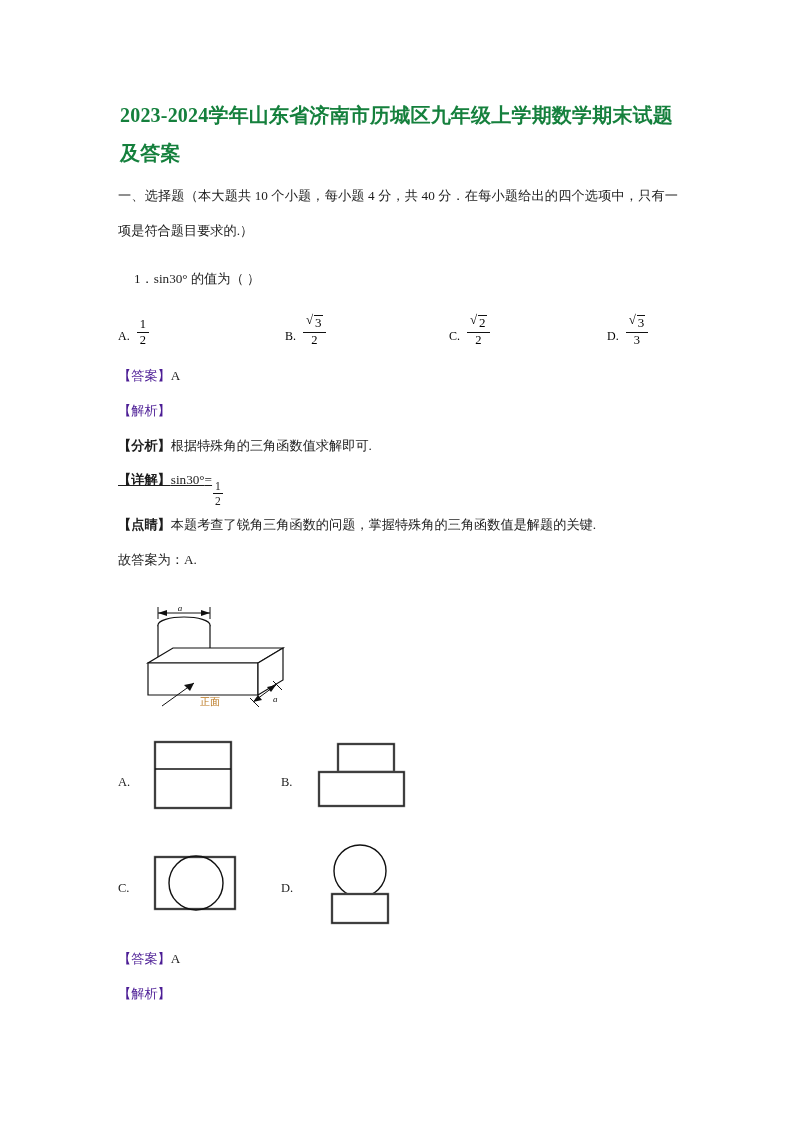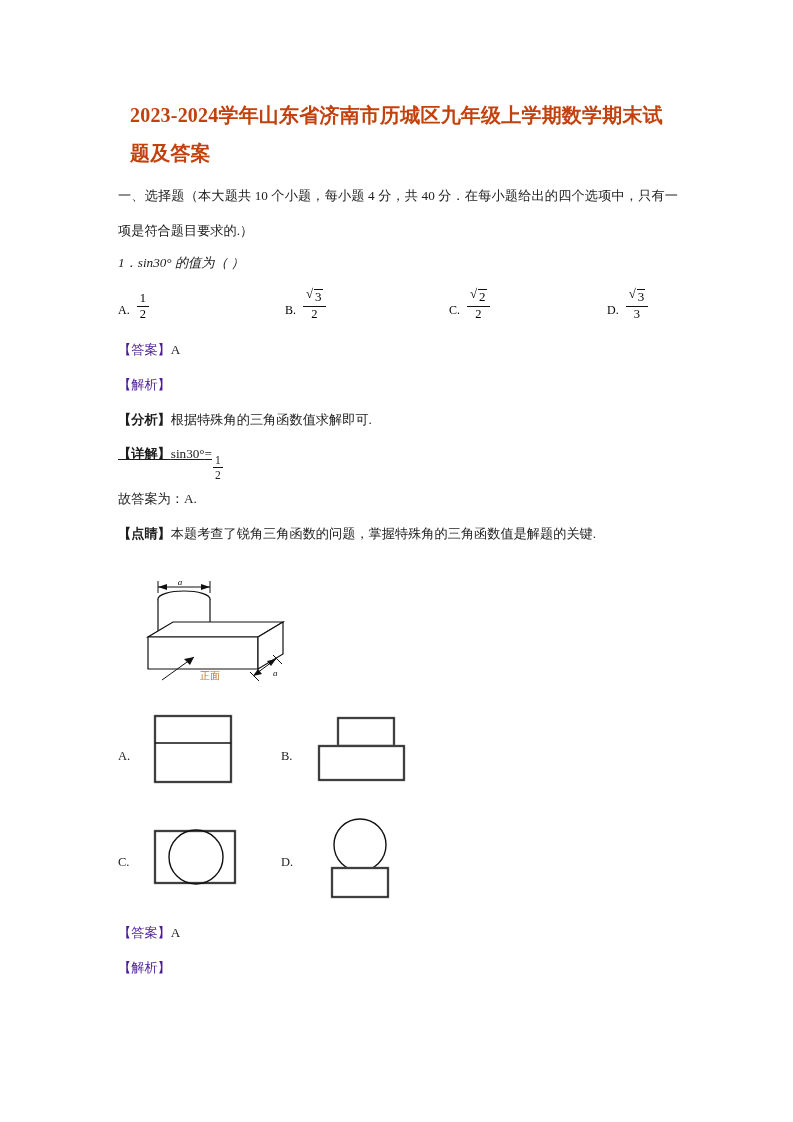--- a/index.html
+++ b/index.html
@@ -28,38 +28,37 @@
     top: 96px;
     width: 560px;
   }
 
   
   .doc-title {
     font-size: 20px;
     font-weight: bold;
     line-height: 38px;
     letter-spacing: 0.2px;
-    margin: 0 0 6px 12px;
-    color: #c2410c;
+    margin: 0 0 6px 2px;
+    color: #15803d;
   }
 
   
   .para {
     font-size: 13.2px;
     line-height: 35px;
     margin: 0;
     color: #1c1c1c;
     text-align: justify;
   }
   .q-text {
     font-size: 13.2px;
     line-height: 30px;
-    margin: 0;
+    margin: 16px;
     color: #1c1c1c;
-    font-style: italic;
   }
   .blue {
     color: #4c1d95;
   }
   .lbl-bold {
     font-weight: bold;
   }
 
   
   .opt-row {
@@ -230,25 +229,25 @@
       <span class="lbl-bold">【分析】</span><span>根据特殊角的三角函数值求解即可.</span>
     </p>
 
     <p class="para" style="line-height:34px;text-decoration:underline;">
       <span class="lbl-bold">【详解】</span><span>sin30°</span><span>=</span><span class="inline-frac">
           <span class="num">1</span>
           <span class="den">2</span>
         </span>
     </p>
 
+    <p class="para">
+      <span class="lbl-bold">【点睛】</span><span>本题考查了锐角三角函数的问题，掌握特殊角的三角函数值是解题的关键.</span>
+    </p>
+
     <p class="para">故答案为：A.</p>
-
-    <p class="para">
-      <span class="lbl-bold">【点睛】</span><span>本题考查了锐角三角函数的问题，掌握特殊角的三角函数值是解题的关键.</span>
-    </p>
 
     <div class="spacer-sm"></div>
 
 
     <div class="figure-solid">
       <svg width="180" height="120" viewBox="0 0 180 120">
 
         <line x1="18" y1="12" x2="70" y2="12" stroke="#111" stroke-width="1"></line>
         <polygon points="18,12 27,9 27,15" fill="#111"></polygon>
         <polygon points="70,12 61,9 61,15" fill="#111"></polygon>

